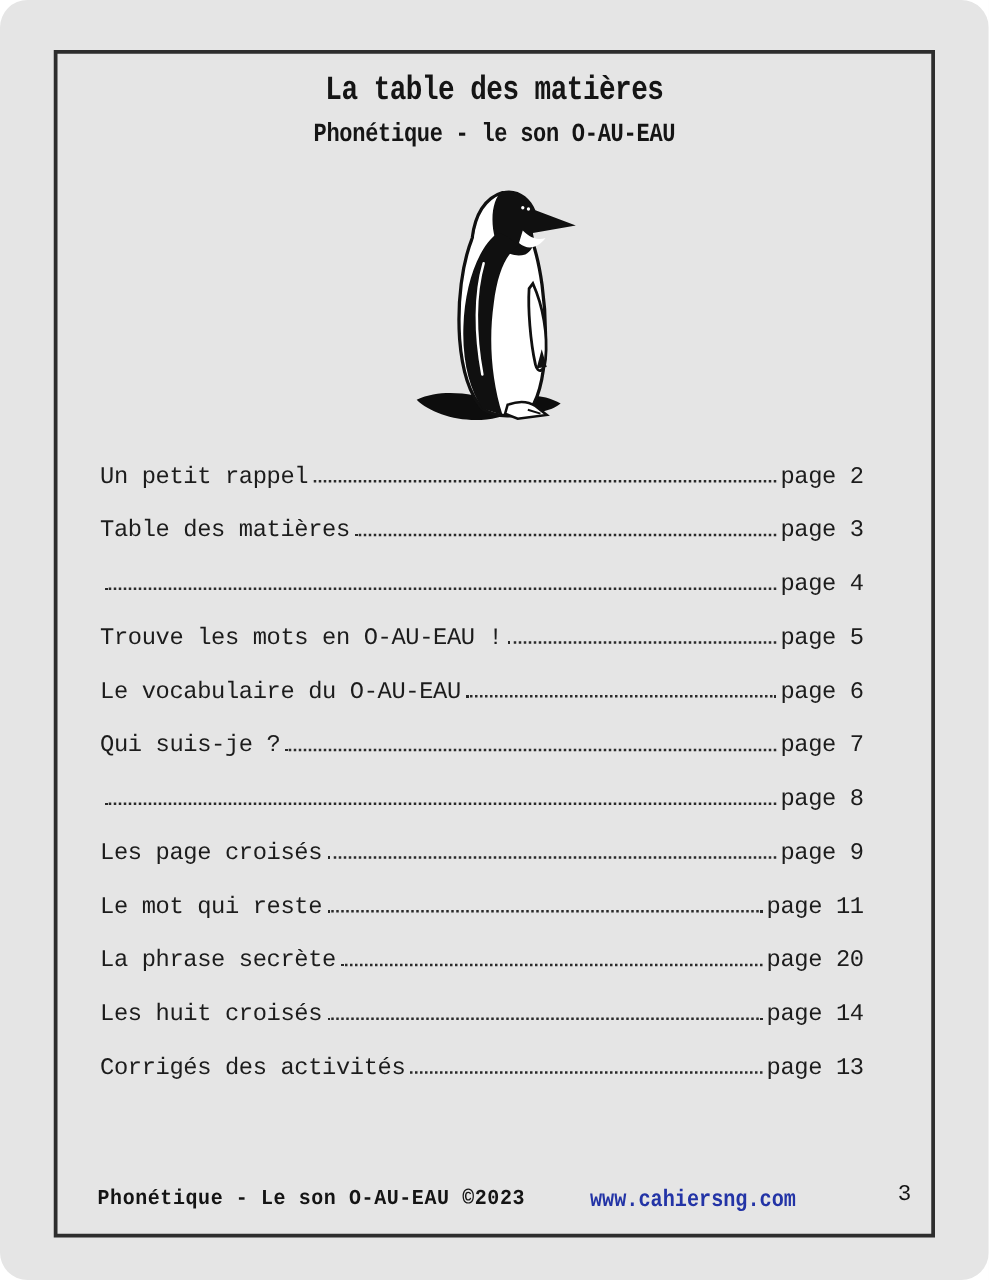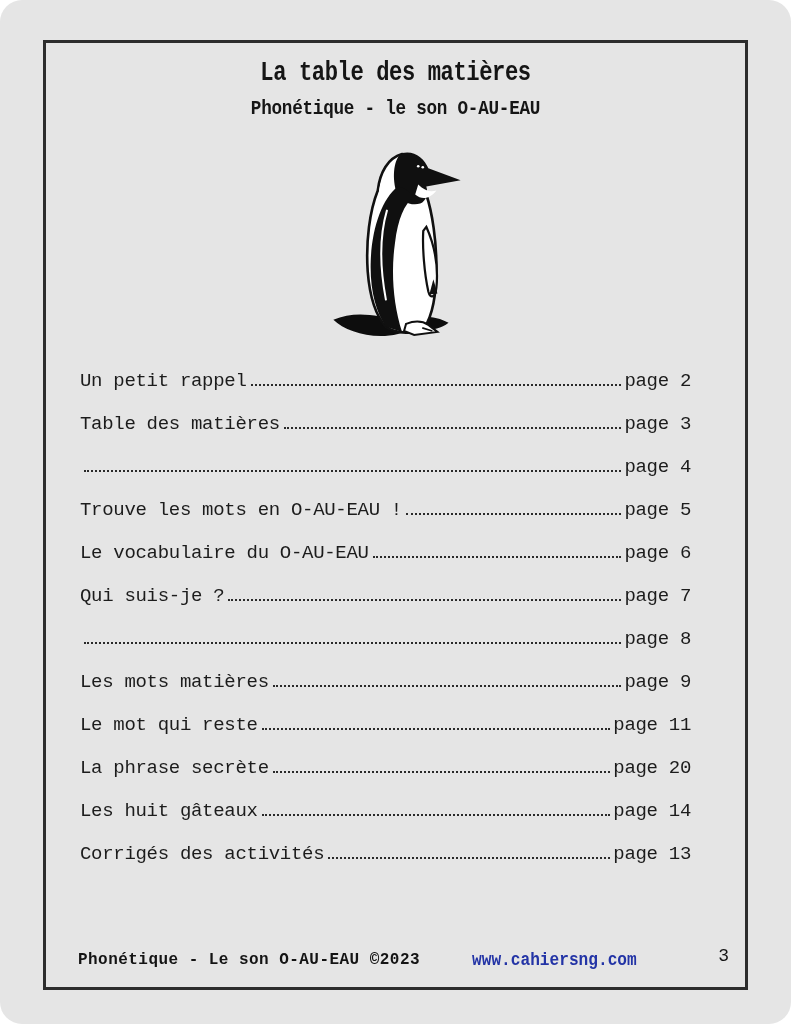--- a/index.html
+++ b/index.html
@@ -125,36 +125,36 @@
       <div class="toc-row">
         <span class="toc-label">Qui suis-je ?</span>
         <span class="toc-dots"></span>
         <span class="toc-page">page 7</span>
       </div>
       <div class="toc-row">
         <span class="toc-dots"></span>
         <span class="toc-page">page 8</span>
       </div>
       <div class="toc-row">
-        <span class="toc-label">Les mots matières</span>
+        <span class="toc-label">Les page croisés</span>
         <span class="toc-dots"></span>
         <span class="toc-page">page 9</span>
       </div>
       <div class="toc-row">
         <span class="toc-label">Le mot qui reste</span>
         <span class="toc-dots"></span>
         <span class="toc-page">page 11</span>
       </div>
       <div class="toc-row">
         <span class="toc-label">La phrase secrète</span>
         <span class="toc-dots"></span>
         <span class="toc-page">page 20</span>
       </div>
       <div class="toc-row">
-        <span class="toc-label">Les huit gâteaux</span>
+        <span class="toc-label">Les huit croisés</span>
         <span class="toc-dots"></span>
         <span class="toc-page">page 14</span>
       </div>
       <div class="toc-row">
         <span class="toc-label">Corrigés des activités</span>
         <span class="toc-dots"></span>
         <span class="toc-page">page 13</span>
       </div>
     </div>
 

